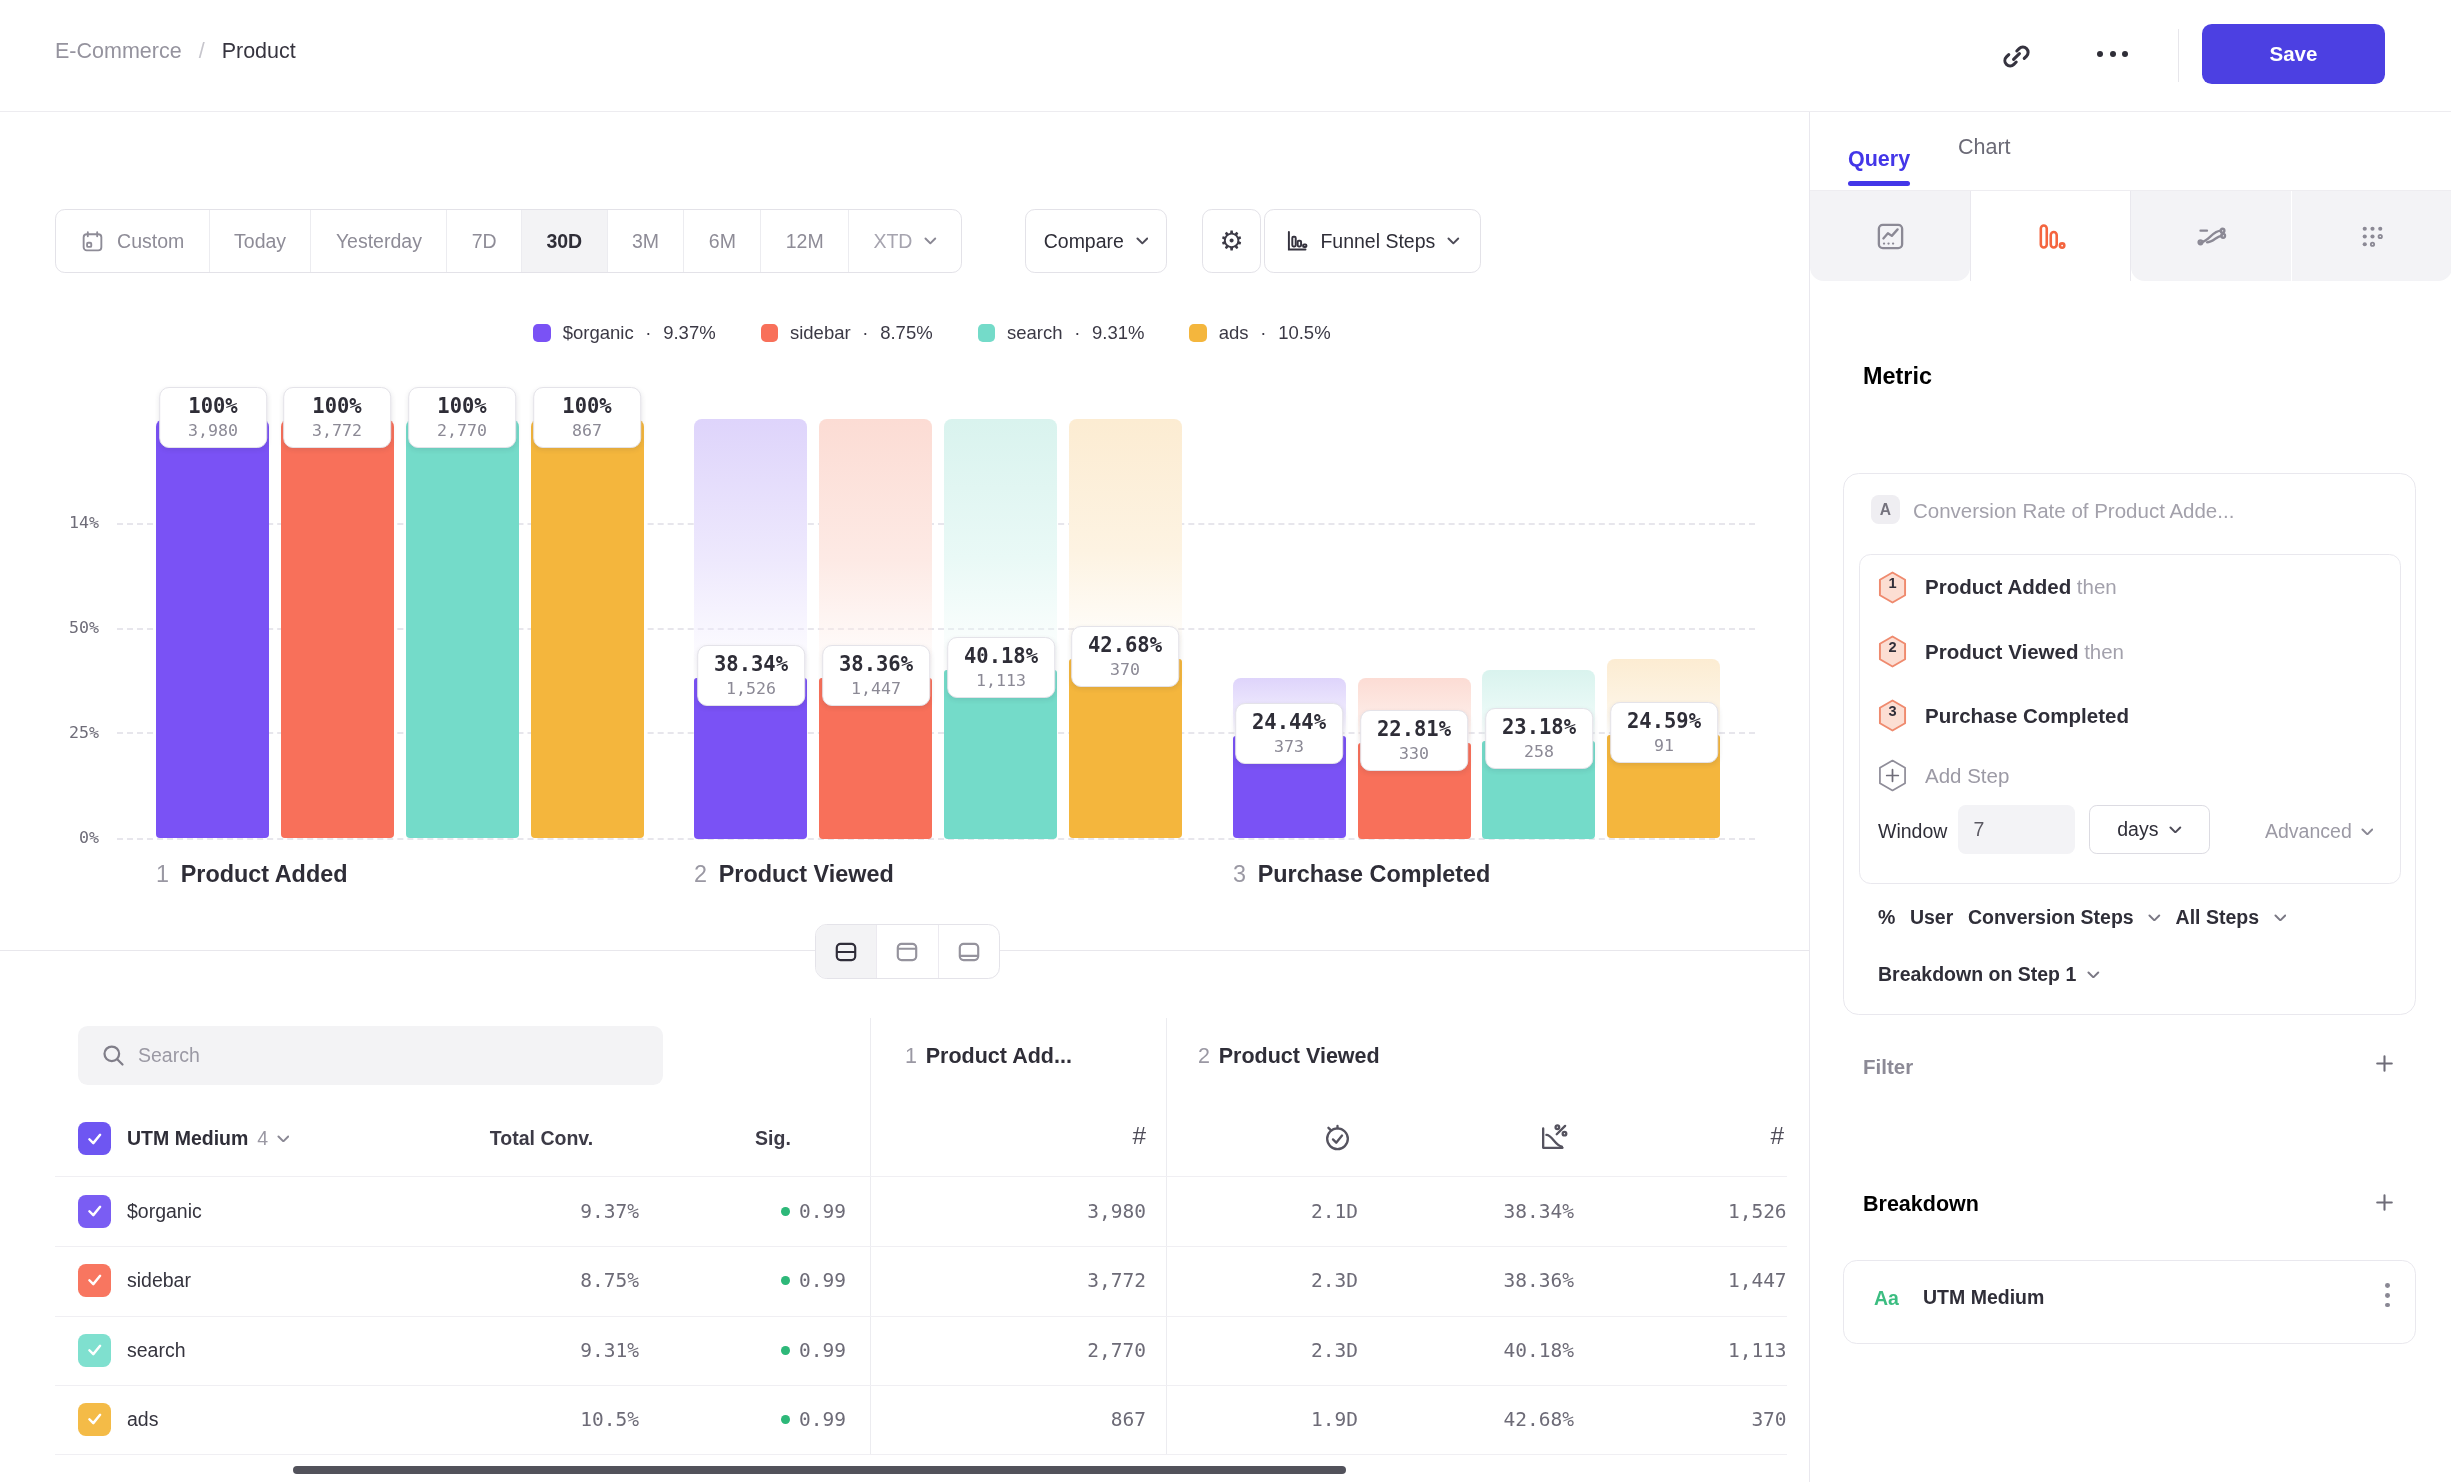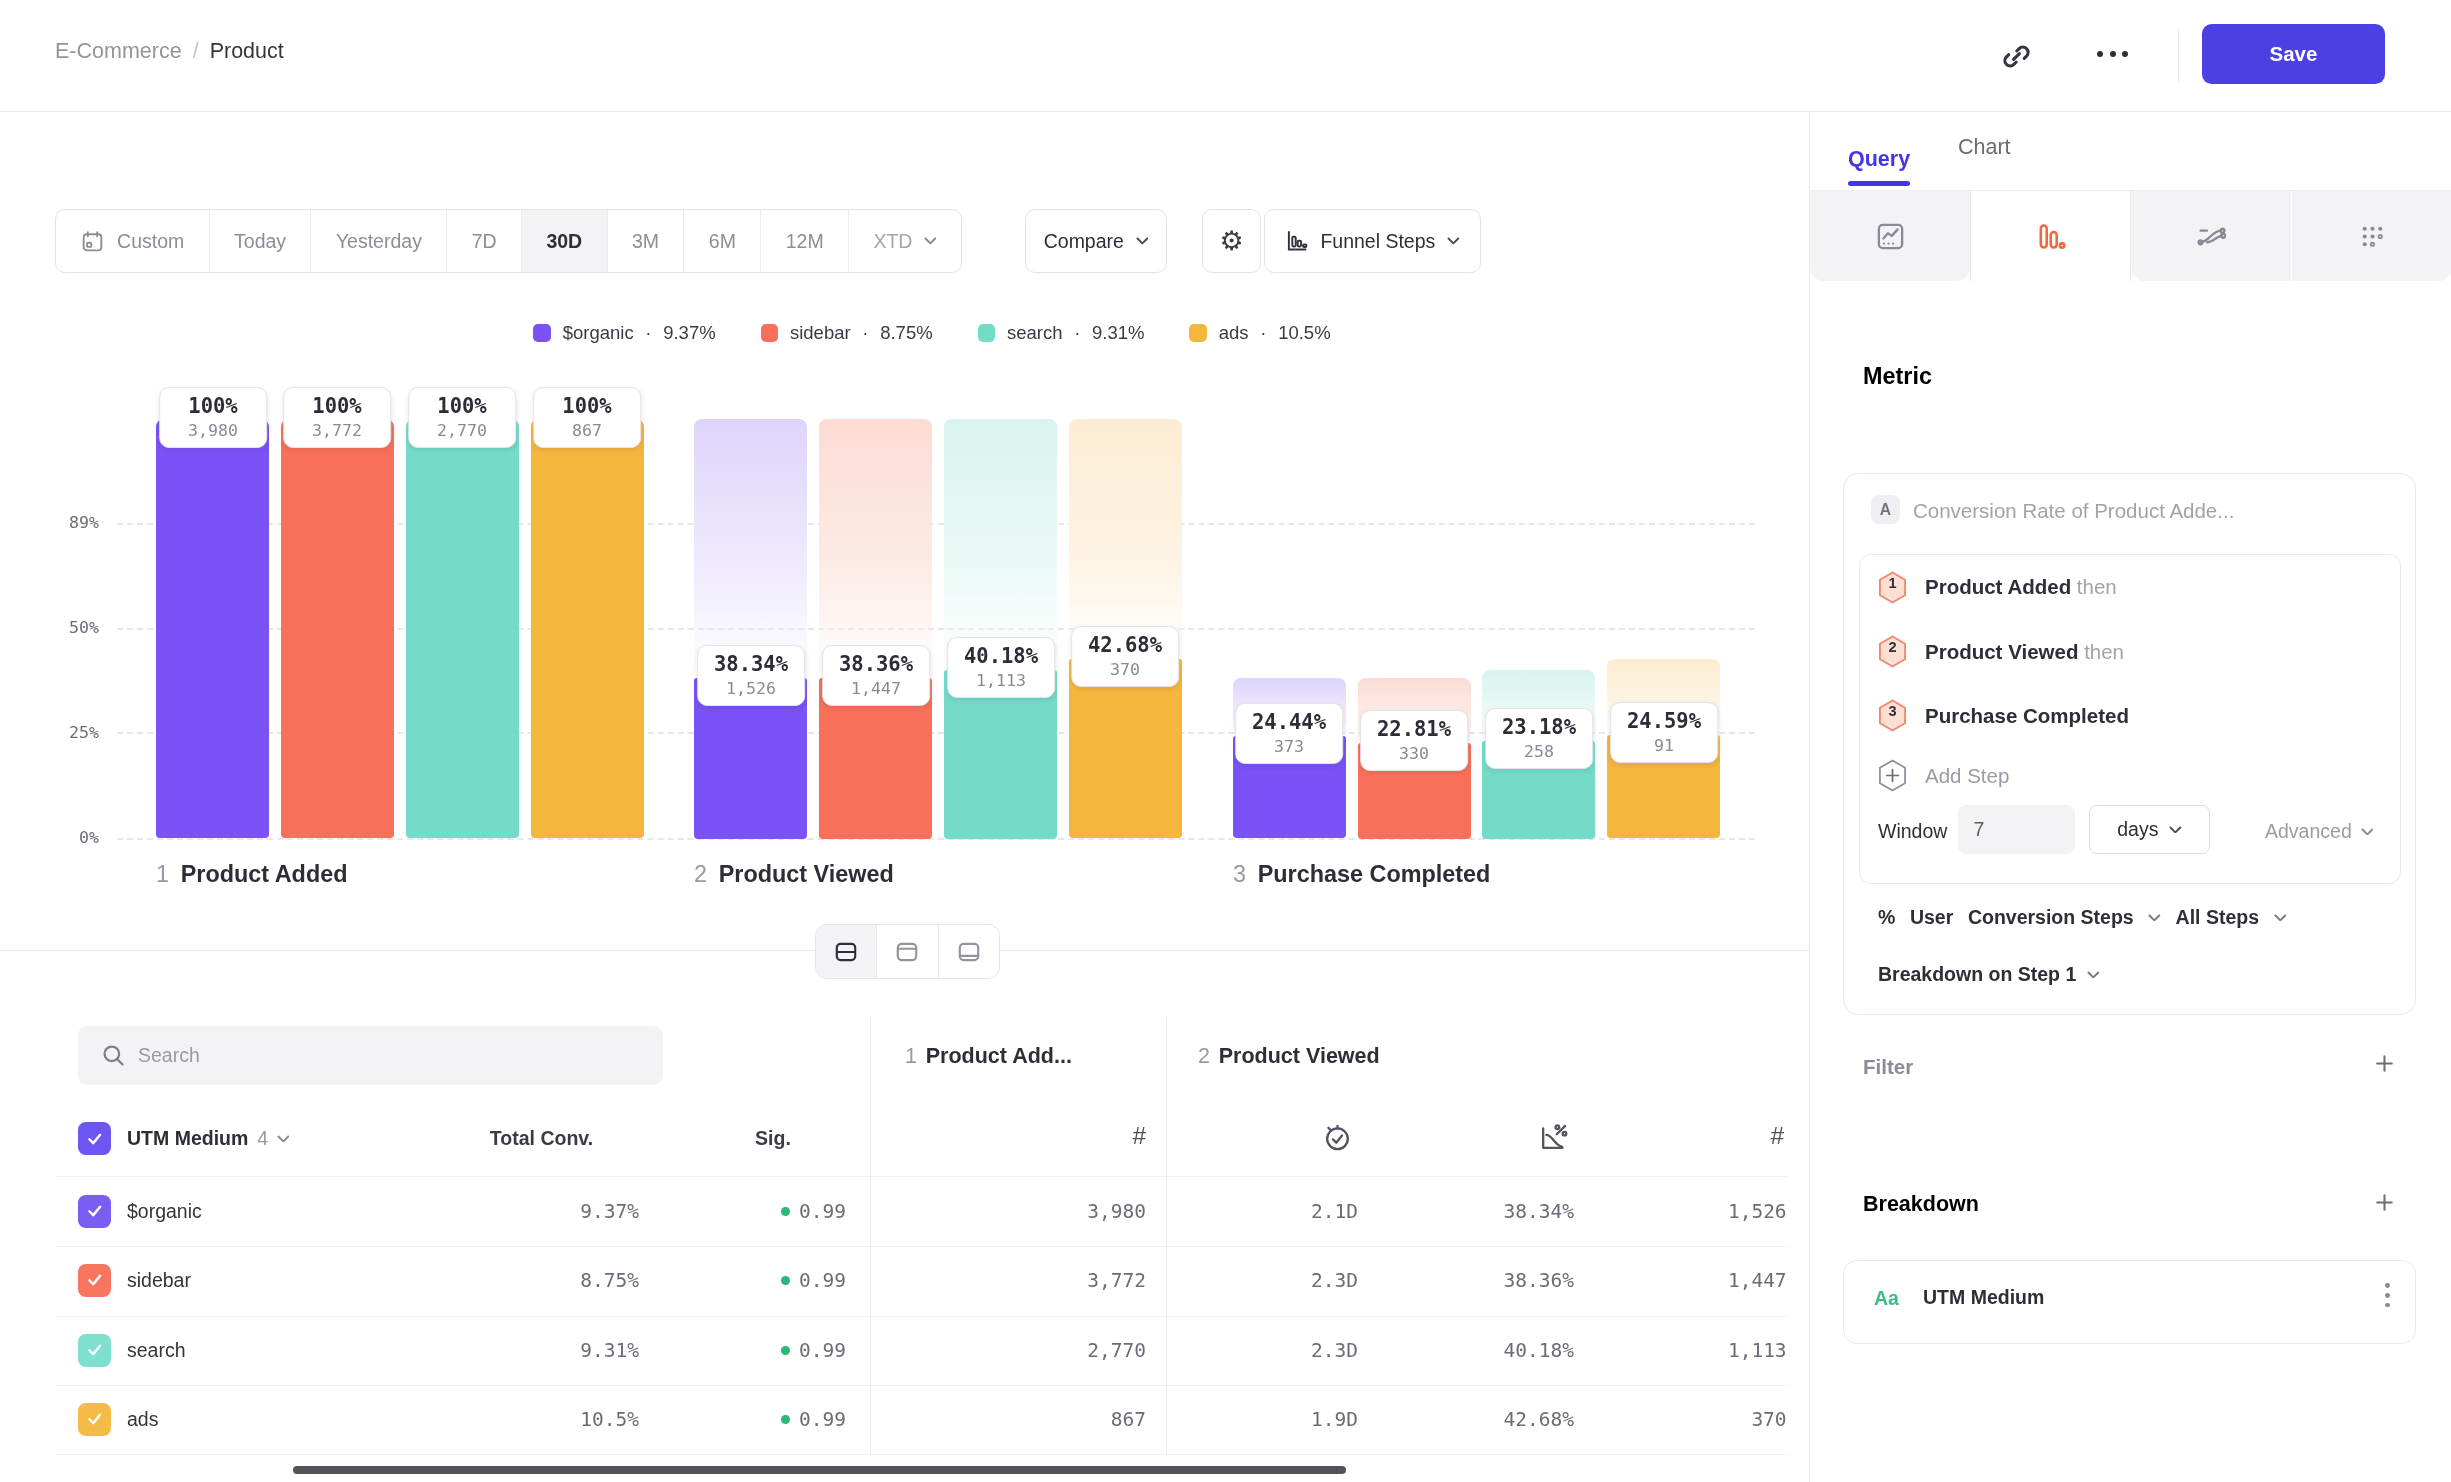--- a/index.html
+++ b/index.html
@@ -1,21 +1,21 @@
 <!DOCTYPE html>
 <html><head>
 <meta charset="utf-8">
 <style>
   html,body{margin:0;padding:0;background:#fff;width:2452px;height:1482px;overflow:hidden;
     font-family:"Liberation Sans",sans-serif;-webkit-font-smoothing:antialiased;}
   #app{position:relative;width:2452px;height:1482px;background:#fff;}
   .abs{position:absolute;}
   
   .hdr-line{position:absolute;left:0;top:111px;width:2452px;height:1px;background:#edecf0;}
-  .crumb{position:absolute;left:55px;top:39px;display:flex;gap:11px;font-size:21.5px;align-items:center;}
+  .crumb{position:absolute;left:55px;top:39px;display:flex;gap:17px;font-size:21.5px;align-items:center;}
   .crumb .sec{color:#95939e;} .crumb .sep{color:#c6c5cc;} .crumb .ttl{color:#36343f;font-weight:500;}
   .save{position:absolute;left:2202px;top:24.4px;width:183px;height:60px;background:#4c40e2;border-radius:9.8px;
     color:#fff;font-size:20.5px;font-weight:600;display:flex;align-items:center;justify-content:center;cursor:pointer;}
   .vdiv-h{position:absolute;left:2178px;top:29px;width:1px;height:53px;background:#e7e6eb;}
   .dots3{position:absolute;left:2097px;top:51px;display:flex;gap:6.8px;}
   .dots3 i{width:5.9px;height:5.9px;border-radius:50%;background:#2f2e38;}
   
   .seg{position:absolute;left:55px;top:209px;height:64px;display:flex;background:#fff;border:1px solid #e3e2e8;border-radius:9.8px;box-sizing:border-box;}
   .seg .cell{display:flex;align-items:center;gap:11.7px;padding:0 24.4px;font-size:19.5px;color:#8e8c97;border-right:1px solid #ececf0;cursor:pointer;white-space:nowrap;}
   .seg .cell:last-child{border-right:none;}
@@ -199,21 +199,21 @@
       <span>ads</span>
         <span>·</span>
         <span>10.5%</span>
     </div>
   </div>
 
   <div class="grid" style="top:523px"></div>
   <div class="grid" style="top:628px"></div>
   <div class="grid" style="top:732px"></div>
   <div class="grid" style="top:838px"></div>
-  <div class="ytick" style="top:513px">89%</div>
+  <div class="ytick" style="top:513px">14%</div>
   <div class="ytick" style="top:618px">50%</div>
   <div class="ytick" style="top:723px">25%</div>
   <div class="ytick" style="top:828px">0%</div>
 
   <div class="bar r8 c0" style="left:156px;top:419px;height:419px"></div>
   <div class="bar r8 c1" style="left:281px;top:419px;height:419px"></div>
   <div class="bar r8 c2" style="left:406px;top:419px;height:419px"></div>
   <div class="bar r8 c3" style="left:531px;top:419px;height:419px"></div>
   <div class="vbox" style="left:213px;top:387px">
     <div class="vp">100%</div>

